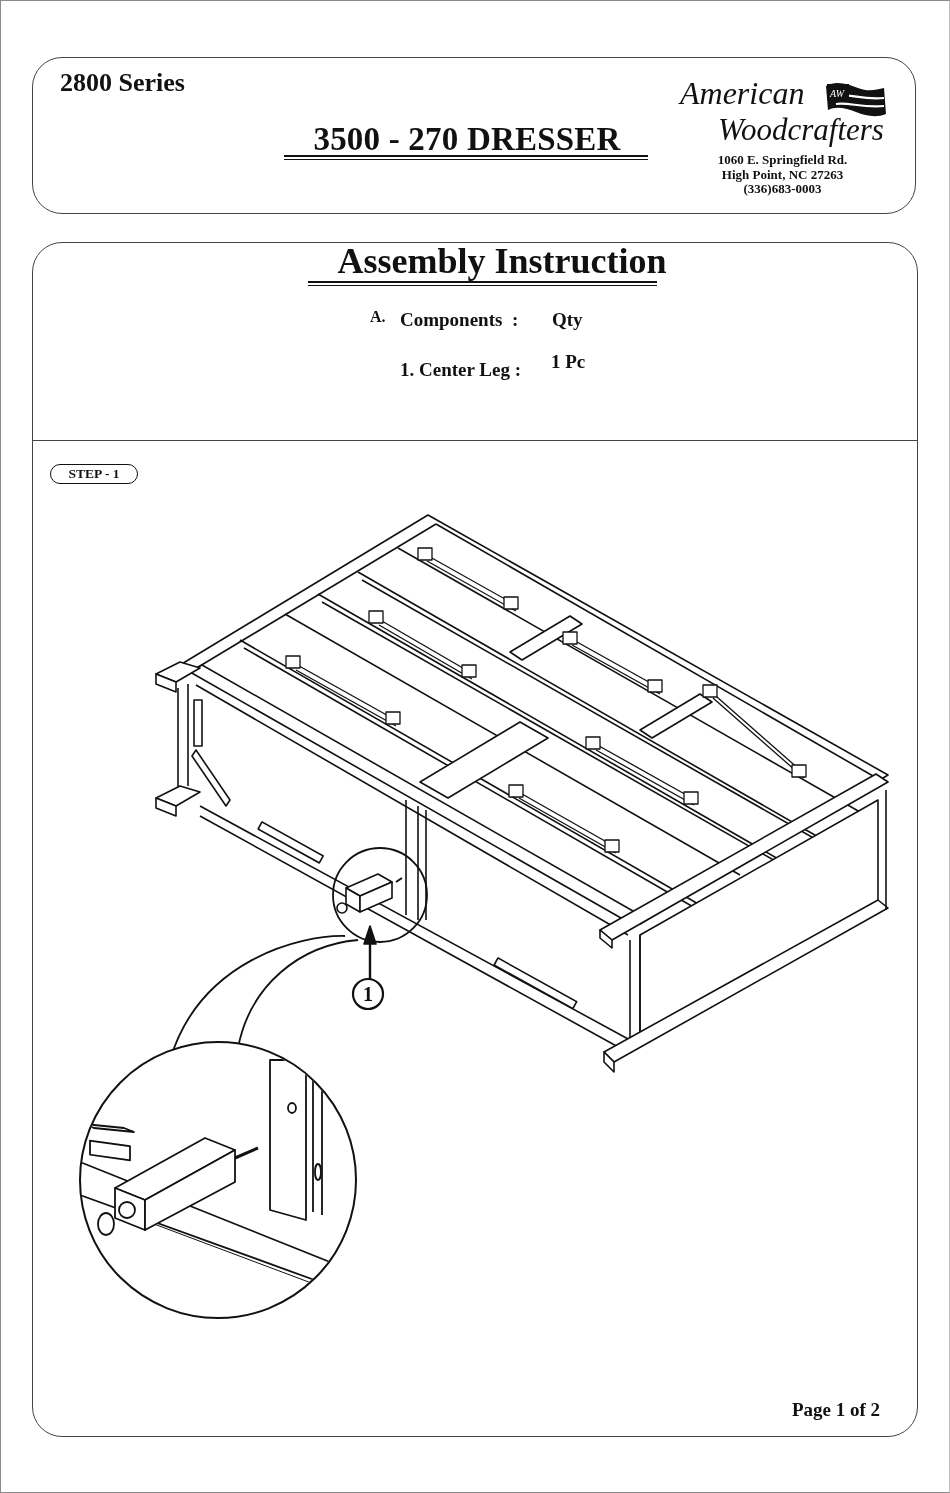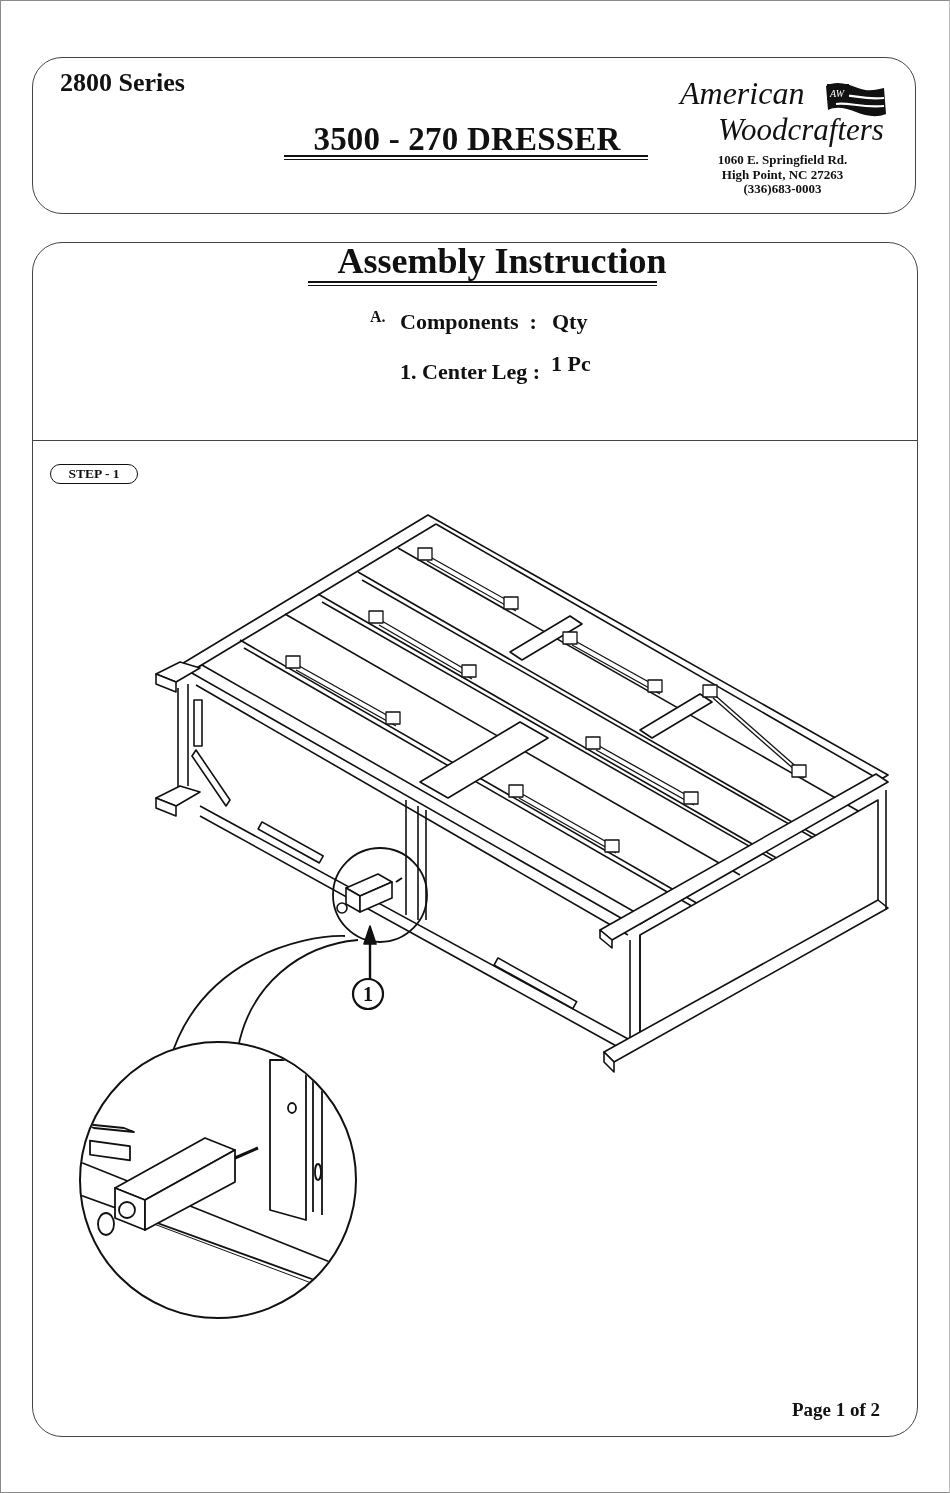--- a/index.html
+++ b/index.html
@@ -8,21 +8,21 @@
   .header-frame { position:absolute; left:32px; top:57px; width:884px; height:157px; border:1.5px solid #444; border-radius:30px; box-sizing:border-box; }
   .main-frame { position:absolute; left:32px; top:242px; width:886px; height:1195px; border:1.5px solid #444; border-radius:30px; box-sizing:border-box; }
   .divider { position:absolute; left:32px; top:440px; width:886px; height:0; border-top:1.5px solid #444; }
   .series { position:absolute; left:60px; top:68px; font-size:26px; font-weight:bold; }
   .model-title { position:absolute; left:286px; top:121px; width:362px; text-align:center; font-size:33px; font-weight:bold; letter-spacing:0.2px; }
   .dbl-rule { position:absolute; height:0; border-top:2.2px solid #111; }
   .dbl-rule::after { content:""; position:absolute; left:0; right:0; top:2px; border-top:1.2px solid #111; }
   .logo { position:absolute; left:676px; top:66px; width:214px; height:90px; }
   .addr { position:absolute; left:690px; top:153px; width:185px; text-align:center; font-family:Liberation Serif, serif; font-weight:bold; font-size:13px; line-height:14.5px; }
   .assembly-title { position:absolute; left:306px; top:240px; width:344px; text-align:center; font-size:36px; font-weight:bold;margin-left:24px; }
-  .comp { position:absolute; font-size:22px; font-weight:bold; }
+  .comp { position:absolute; font-size:19px; font-weight:bold; }
   .step-badge { position:absolute; left:50px; top:464px; width:88px; height:20px; border:1.6px solid #111; border-radius:12px; box-sizing:border-box; text-align:center; font-weight:bold; font-size:13.5px; line-height:17px; }
   .page-no { position:absolute; left:792px; top:1399px; font-size:19px; font-weight:bold; }
   .drawing { position:absolute; left:0; top:0; }
 </style>
 </head>
 <body>
 
 <div class="page-border"></div>
 
 <div class="header-frame"></div>

